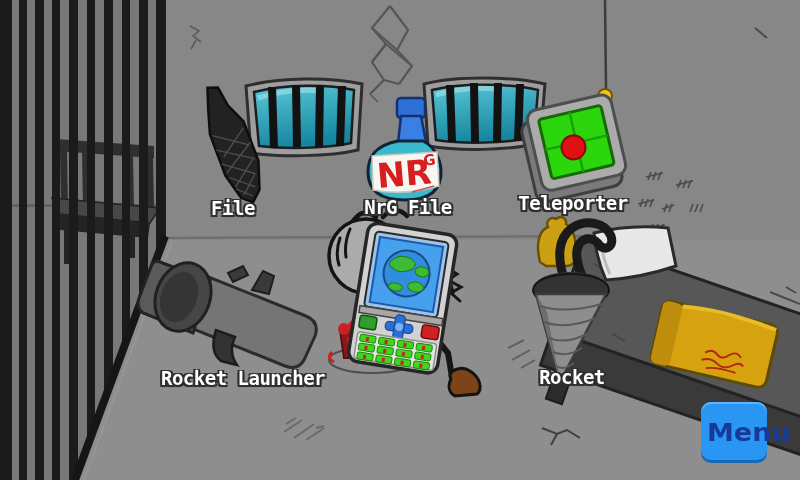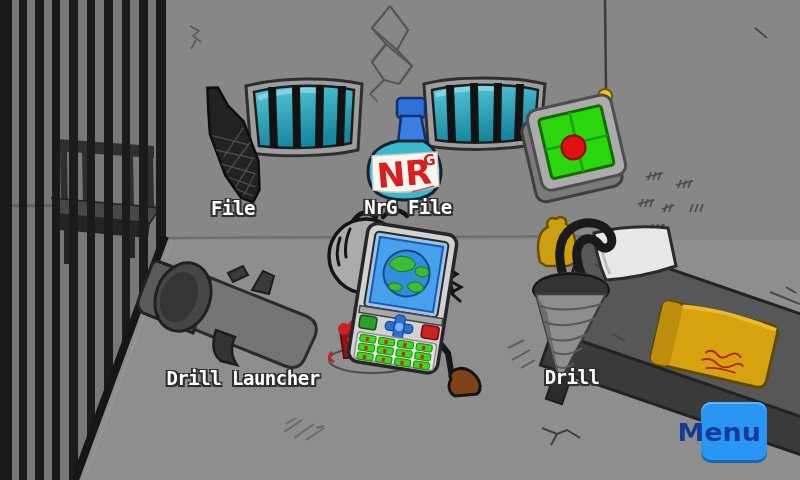--- a/index.html
+++ b/index.html
@@ -7,21 +7,21 @@
          font-family:"DejaVu Sans",sans-serif;}
   #scene{position:absolute;left:0;top:0;z-index:0;}
   .hotspot{position:absolute;z-index:2;cursor:pointer;background:transparent;}
   .item-label{position:absolute;z-index:3;transform:translateX(-50%);white-space:nowrap;
       font-family:"DejaVu Sans Mono","Liberation Mono",monospace;font-weight:bold;font-size:19px;
       letter-spacing:-0.5px;color:#fff;cursor:pointer;
       text-shadow:-2px -1px 0 #2f2f2f,2px -1px 0 #2f2f2f,-2px 2px 0 #2f2f2f,2px 2px 0 #2f2f2f,0 2px 1px #2f2f2f;}
   #menu-btn{position:absolute;left:701px;top:402px;width:66px;height:58px;z-index:3;
       background:#2a96f4;border:none;border-radius:10px;cursor:pointer;
       box-shadow:0 3px 0 #1668b8, inset 0 2px 0 #5cb4ff;
-      display:flex;align-items:center;justify-content:flex-end;}
+      display:flex;align-items:center;justify-content:flex-start;}
   #menu-btn span{color:#163a96;font-weight:bold;font-size:27px;letter-spacing:0px;
       font-family:"DejaVu Sans",sans-serif;transform:scaleY(0.95);}
 </style>
 </head>
 <body>
 
 <div id="stage">
 
 <svg id="scene" width="800" height="480" viewBox="0 0 800 480">
   <defs>
@@ -287,20 +287,21 @@
 
 <div class="hotspot" style="left:185px;top:75px;width:90px;height:135px"></div>
 <div class="hotspot" style="left:360px;top:92px;width:88px;height:112px"></div>
 <div class="hotspot" style="left:518px;top:80px;width:110px;height:115px"></div>
 <div class="hotspot" style="left:135px;top:255px;width:195px;height:112px"></div>
 <div class="hotspot" style="left:340px;top:218px;width:132px;height:150px"></div>
 <div class="hotspot" style="left:497px;top:212px;width:128px;height:150px"></div>
 
 <div class="item-label" style="left:233px;top:197px">File</div>
 <div class="item-label" style="left:408px;top:196px">NrG File</div>
-<div class="item-label" style="left:243px;top:367px">Drill Launcher</div>
-<div class="item-label" style="left:572px;top:366px">Drill</div>
+<div class="item-label" style="left:573px;top:192px">Teleporter</div>
+<div class="item-label" style="left:243px;top:367px">Rocket Launcher</div>
+<div class="item-label" style="left:572px;top:366px">Rocket</div>
 
 <button id="menu-btn">
   <span>Menu</span>
 </button>
 
 </div>
 
 </body></html>

